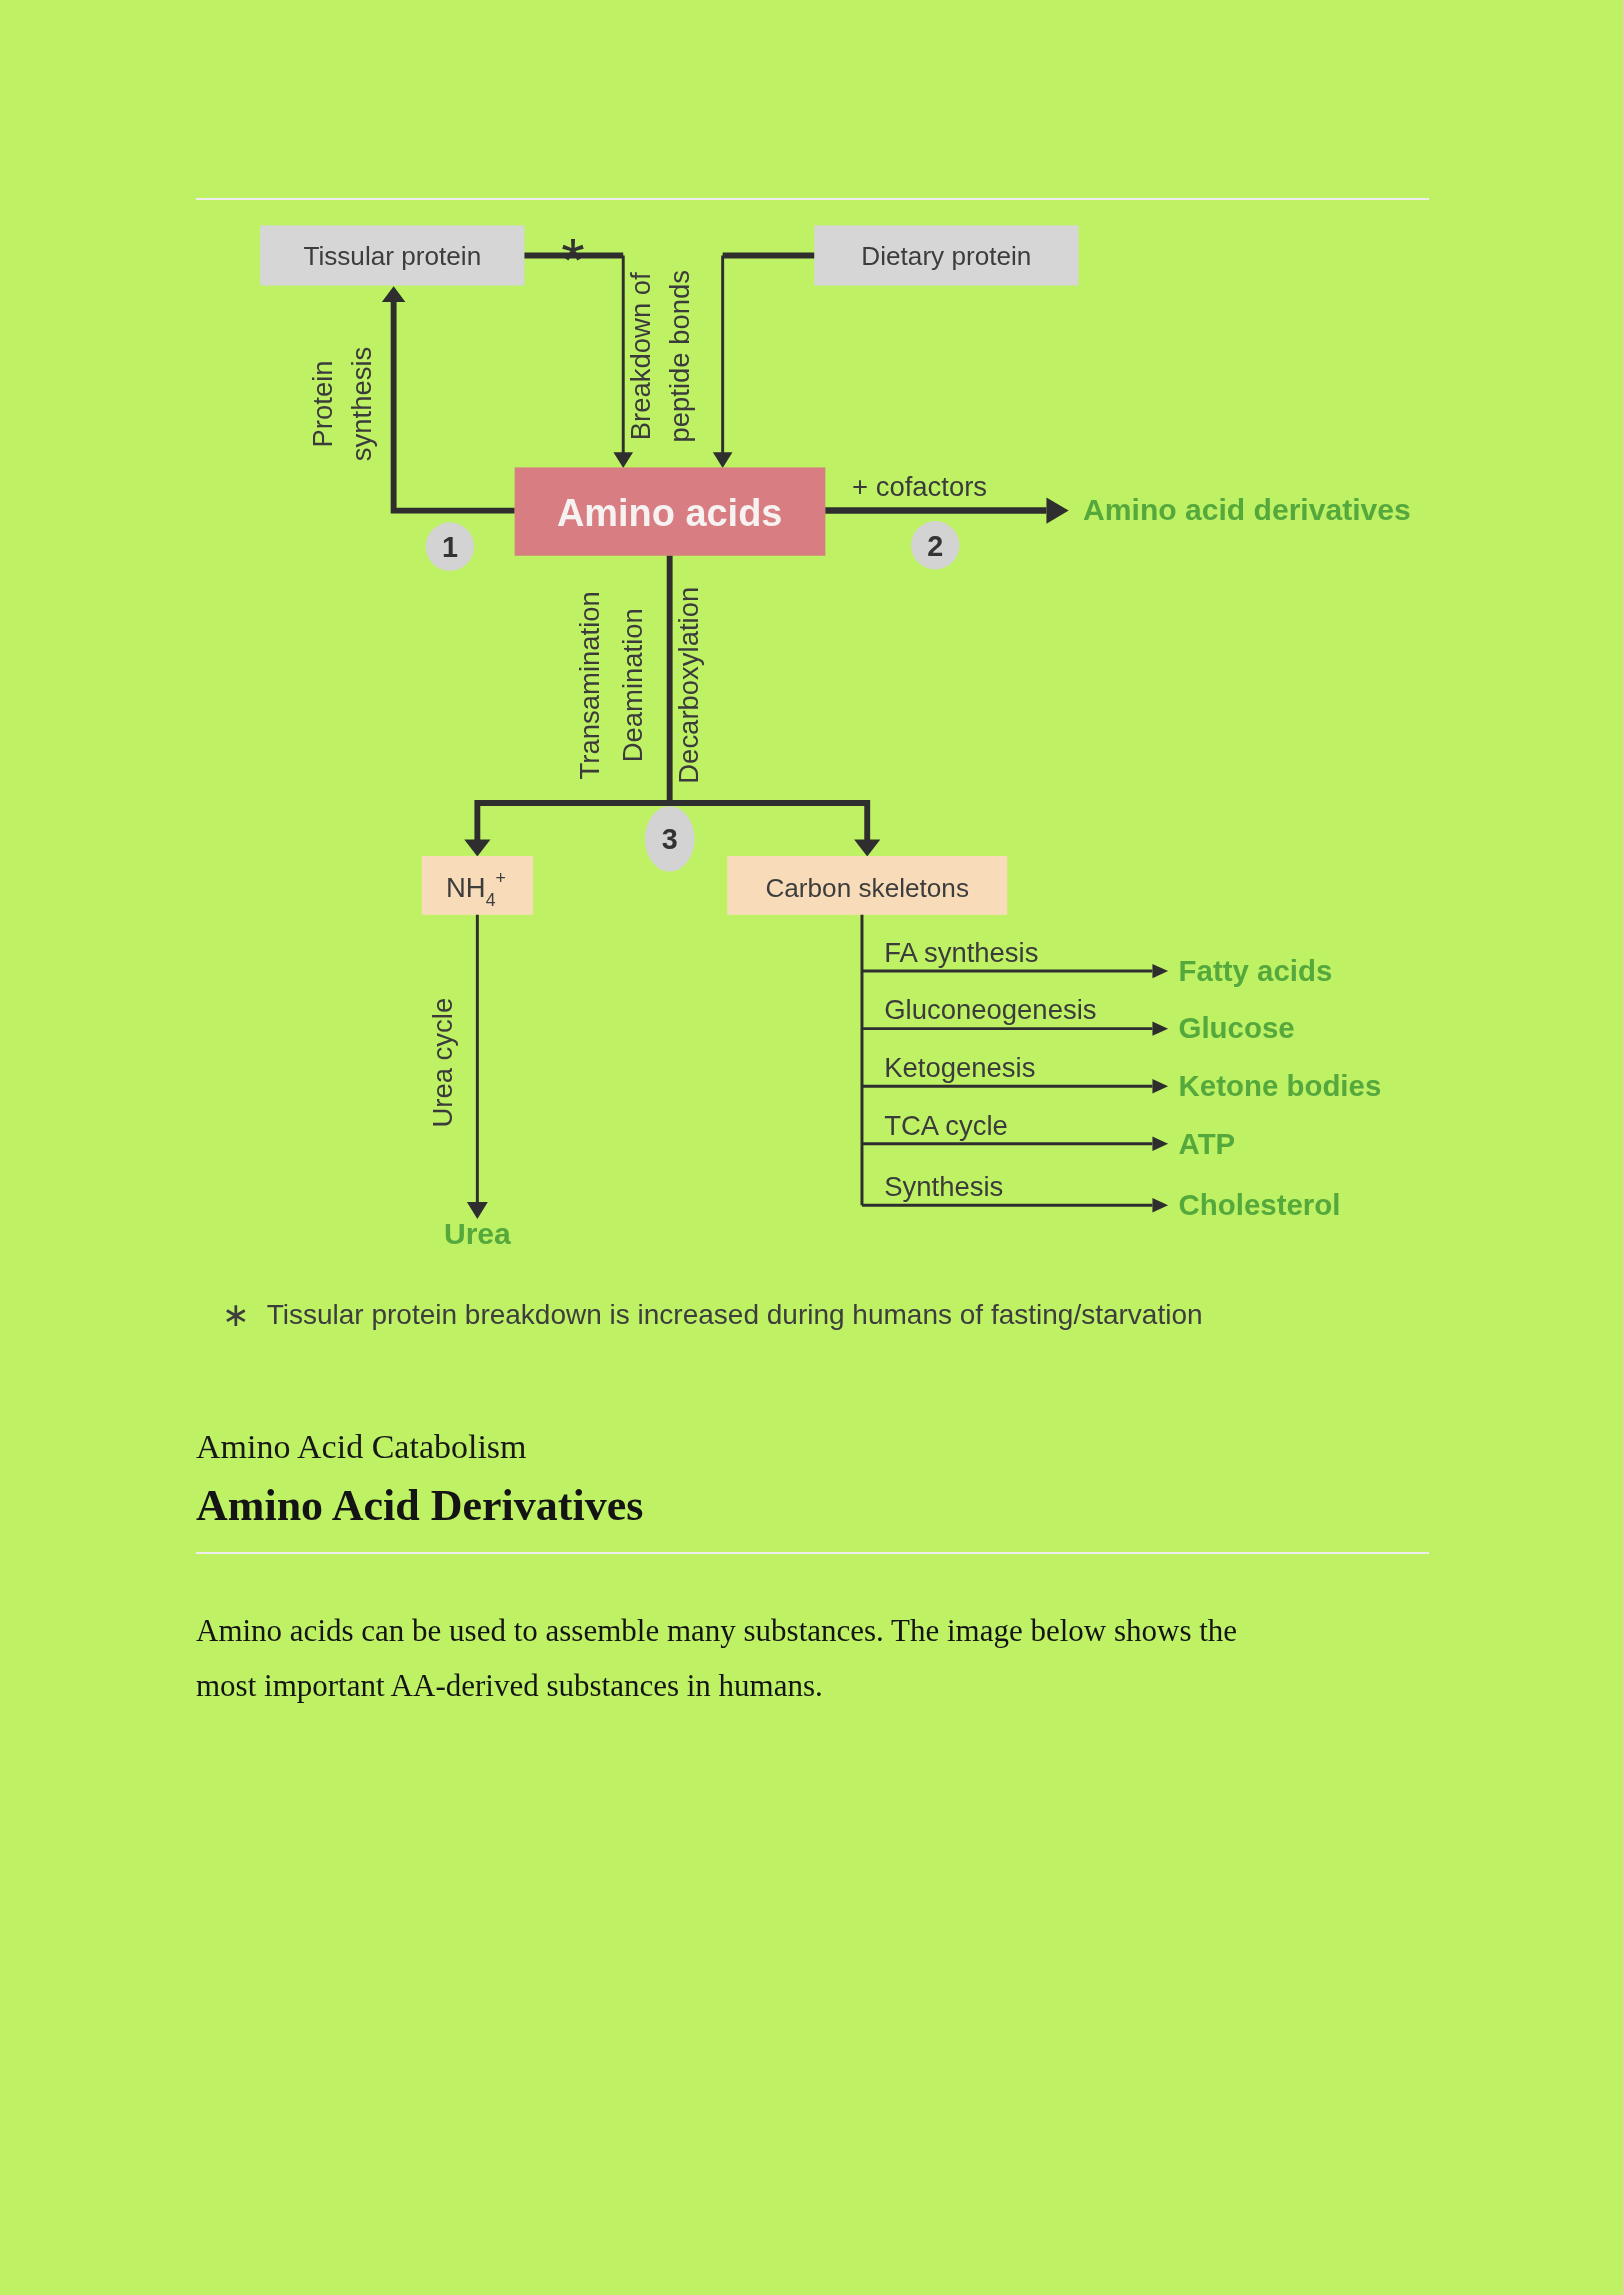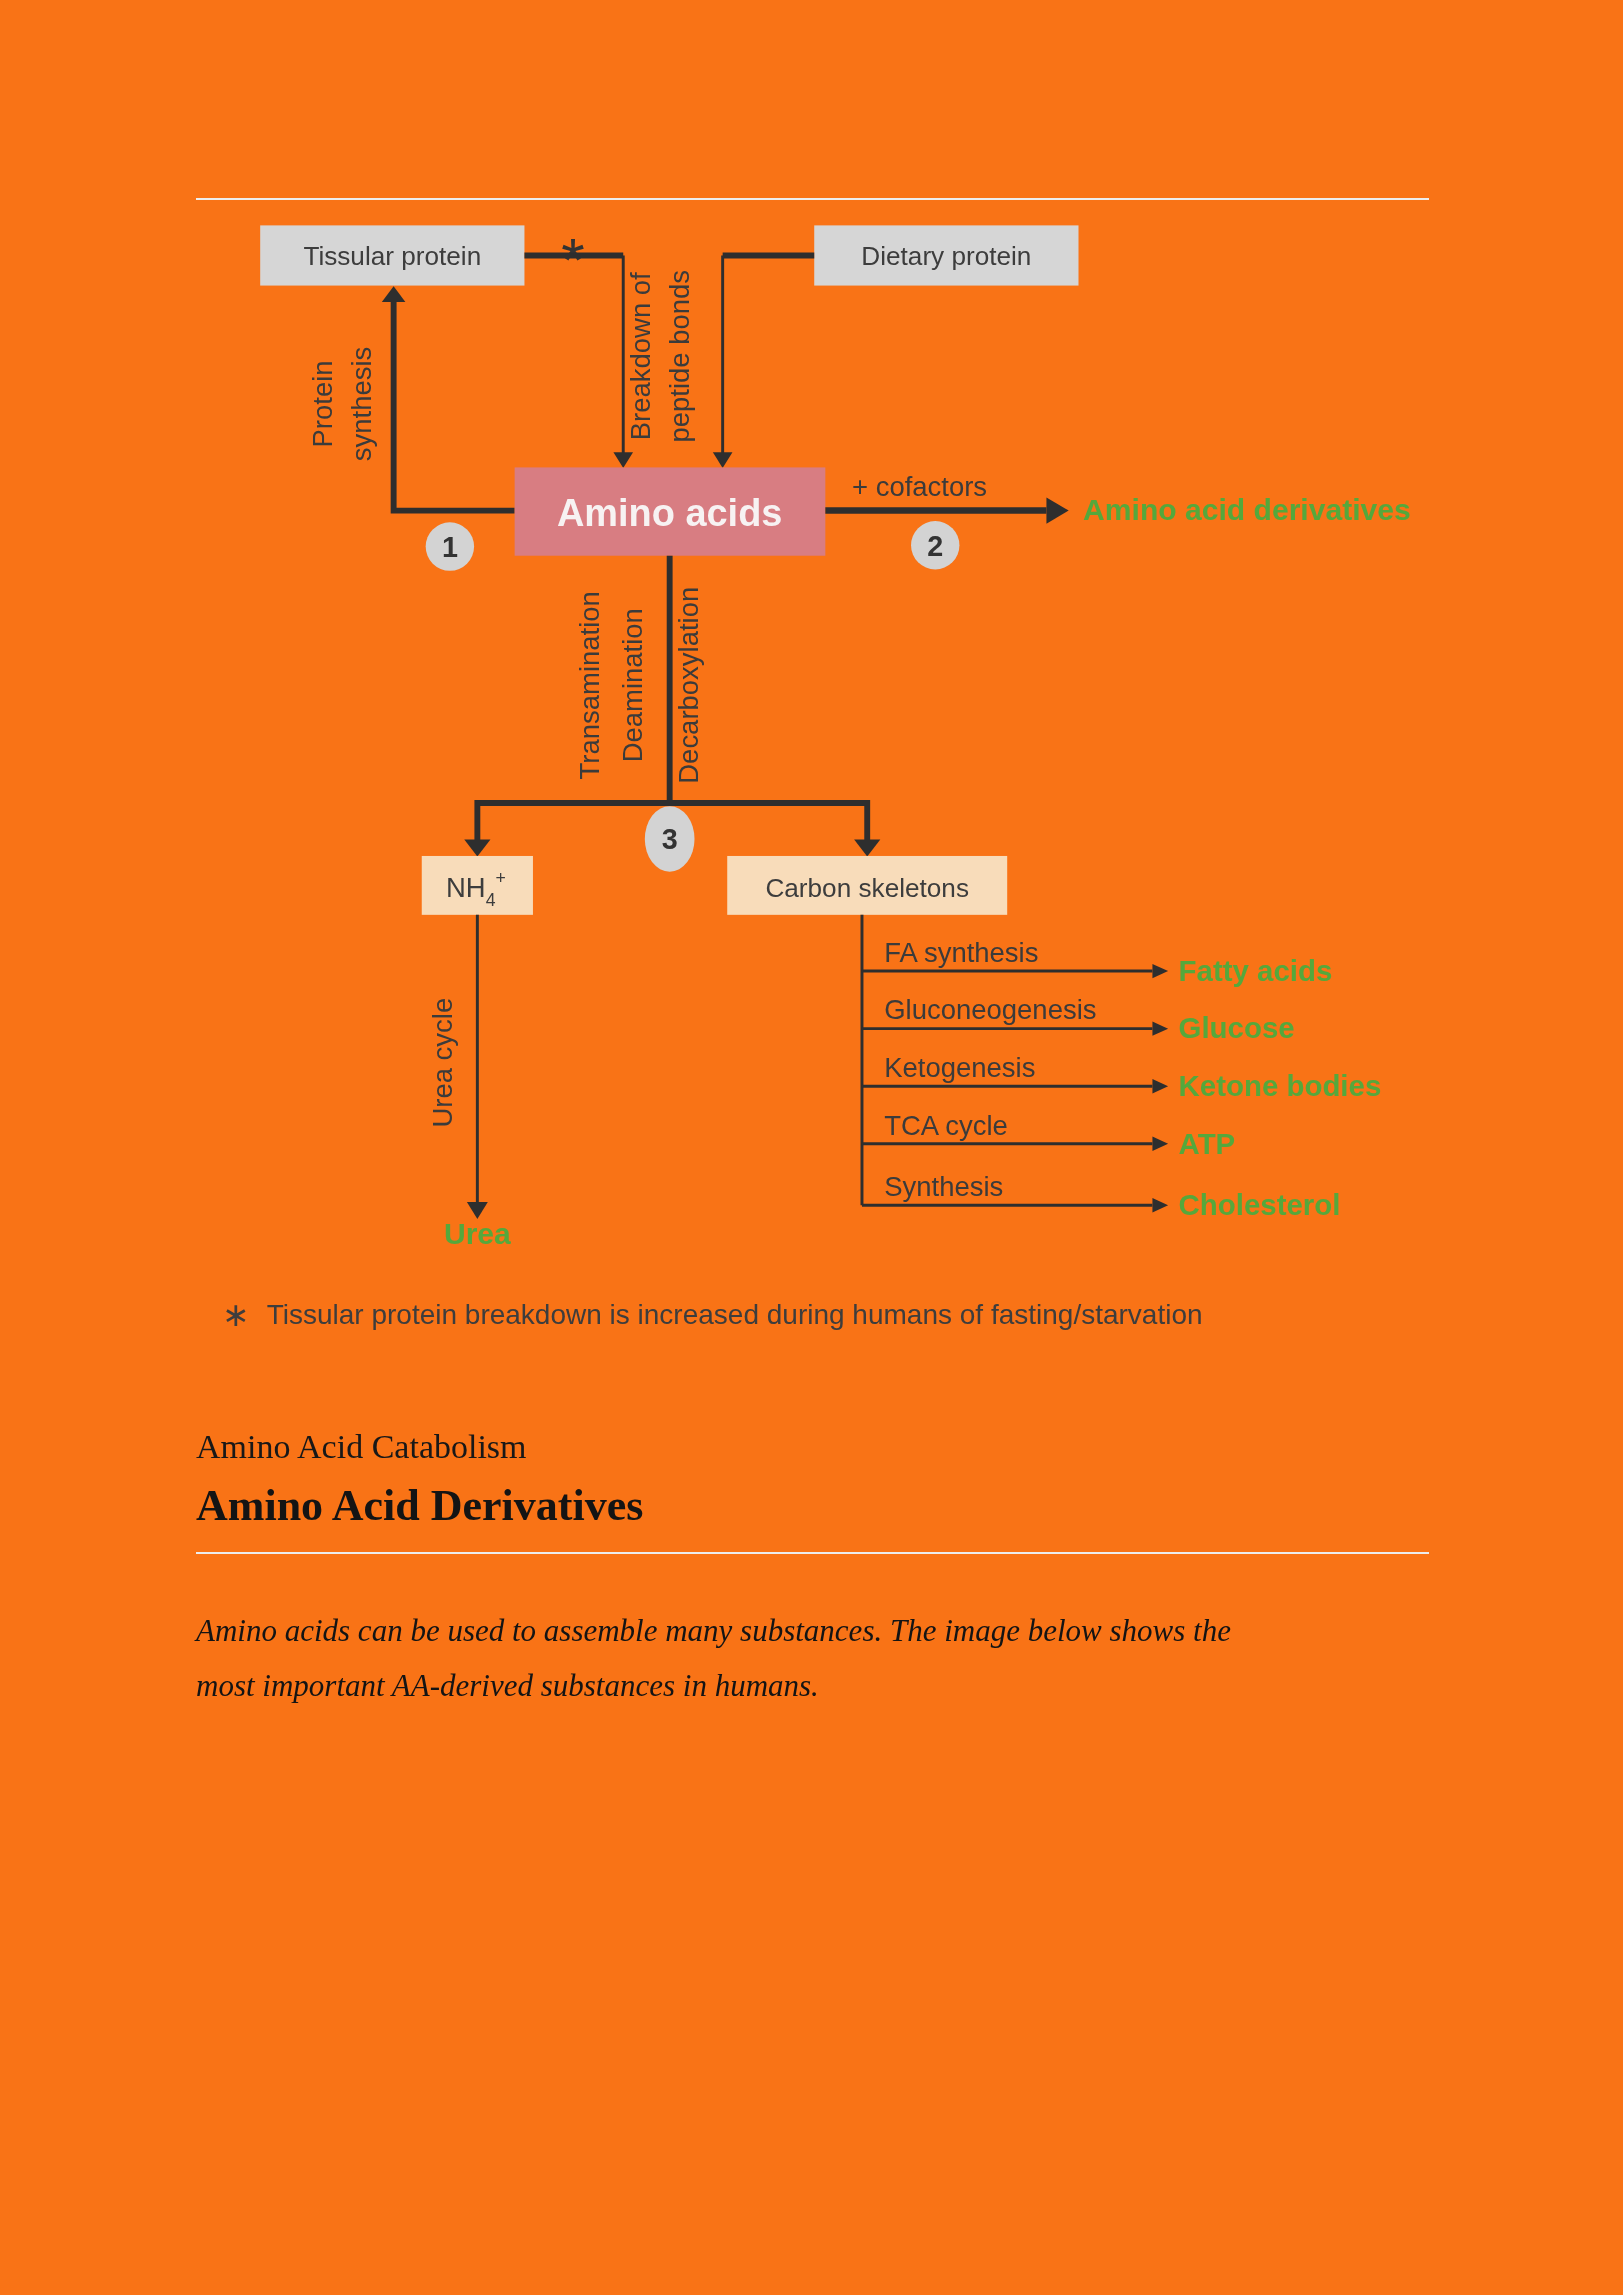--- a/index.html
+++ b/index.html
@@ -1,20 +1,20 @@
 <!DOCTYPE html>
 <html style="font-size:10.5px"><head>
 <meta charset="utf-8">
 <style>
   html,body{margin:0;padding:0;background:#ffffff;}
   .page{
     position:relative;
     width:1623px;
     height:2295px;
-    background:#f97316;
+    background:#bef264;
     font-family:"Liberation Sans", sans-serif;
     overflow:hidden;
   }
   .rule{
     position:absolute;
     height:2px;
     background:#ededed;
   }
   .rule-top{left:196px;top:198px;width:1233px;}
   .rule-mid{left:196px;top:1552px;width:1233px;}
@@ -47,21 +47,21 @@
     font-size:34px;color:#181818;margin-top:22px;
   }
   .heading{
     position:absolute;left:196px;top:1480px;
     font-family:"Liberation Serif", serif;
     font-size:44px;font-weight:bold;color:#141414;
   }
   .paragraph{
     position:absolute;left:196px;top:1603px;width:1243px;
     font-family:"Liberation Serif", serif;
-    font-size:31px;color:#141414;line-height:55px;font-style:italic;
+    font-size:31px;color:#141414;line-height:55px;
   }
   .paragraph span{display:block;}
 </style>
 </head>
 <body>
 
 <div class="page">
 
   <div class="rule rule-top"></div>
 

